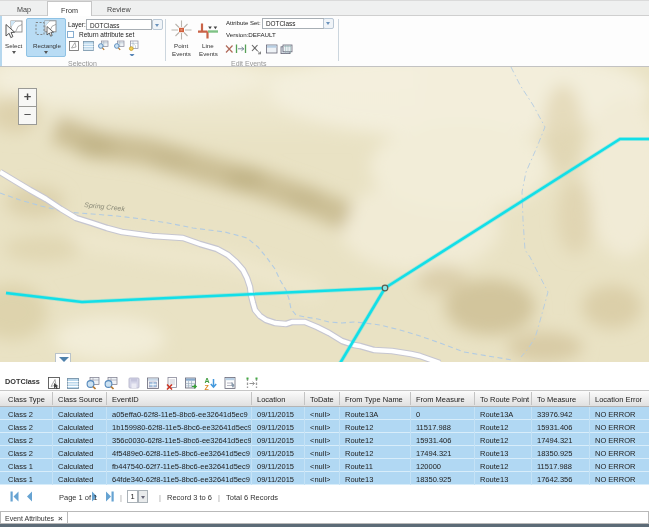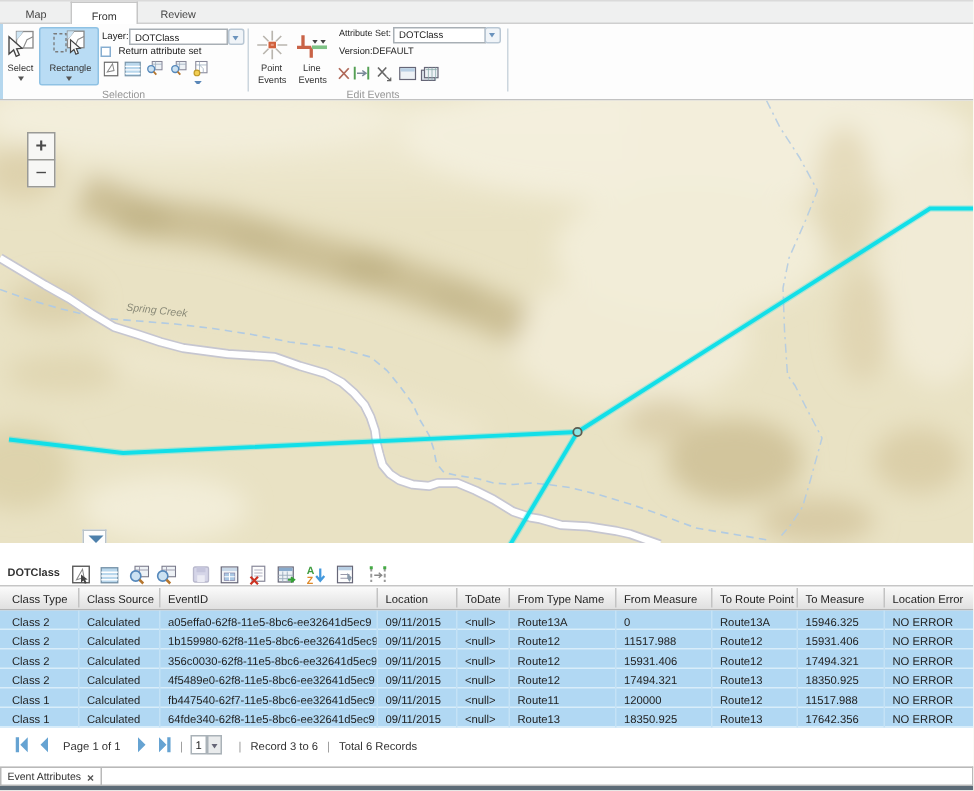--- a/index.html
+++ b/index.html
@@ -326,21 +326,21 @@
     </div>
     <div class="row" style="top:45px;">
         <div class="c" style="left:8px;">Class 2</div>
         <div class="c" style="left:58px;">Calculated</div>
         <div class="c" style="left:112px;">a05effa0-62f8-11e5-8bc6-ee32641d5ec9</div>
         <div class="c" style="left:257px;">09/11/2015</div>
         <div class="c" style="left:310px;">&lt;null&gt;</div>
         <div class="c" style="left:345px;">Route13A</div>
         <div class="c" style="left:416px;">0</div>
         <div class="c" style="left:480px;">Route13A</div>
-        <div class="c" style="left:537px;">15946.325</div>
+        <div class="c" style="left:537px;">33976.942</div>
         <div class="c" style="left:595px;">NO ERROR</div>
       </div>
     <div class="rsep" style="top:57px;"></div>
     <div class="row" style="top:58px;">
         <div class="c" style="left:8px;">Class 2</div>
         <div class="c" style="left:58px;">Calculated</div>
         <div class="c" style="left:112px;">1b159980-62f8-11e5-8bc6-ee32641d5ec9</div>
         <div class="c" style="left:257px;">09/11/2015</div>
         <div class="c" style="left:310px;">&lt;null&gt;</div>
         <div class="c" style="left:345px;">Route12</div>
@@ -413,21 +413,21 @@
     <div class="csep" style="left:589px;"></div>
     <div id="pager">
       <svg class="abs" style="left:10px; top:5px;" width="110" height="12" viewBox="0 0 110 12">
         <g fill="#66a3d2">
           <path d="M0.5 0.5 h2.2 v10 h-2.2 Z M8.5 0.5 L3.5 5.5 L8.5 10.5 Z"></path>
           <path d="M22 0.5 L17 5.5 L22 10.5 Z"></path>
           <path d="M82 0.5 L87 5.5 L82 10.5 Z"></path>
           <path d="M96 0.5 L101 5.5 L96 10.5 Z M101.5 0.5 h2.2 v10 h-2.2 Z"></path>
         </g>
       </svg>
-      <div class="pt" style="left:42px;">Page 1 of 1</div>
+      <div class="pt" style="left:59px;">Page 1 of 1</div>
       <div class="pt" style="left:120px; color:#999;">|</div>
       <div id="spin">1</div>
       <div id="spinbtn"></div>
       <div class="pt" style="left:159px; color:#999;">|</div>
       <div class="pt" style="left:167px;">Record 3 to 6</div>
       <div class="pt" style="left:218px; color:#999;">|</div>
       <div class="pt" style="left:226px;">Total 6 Records</div>
     </div>
     <div id="tabrow"></div>
     <div id="btab">

